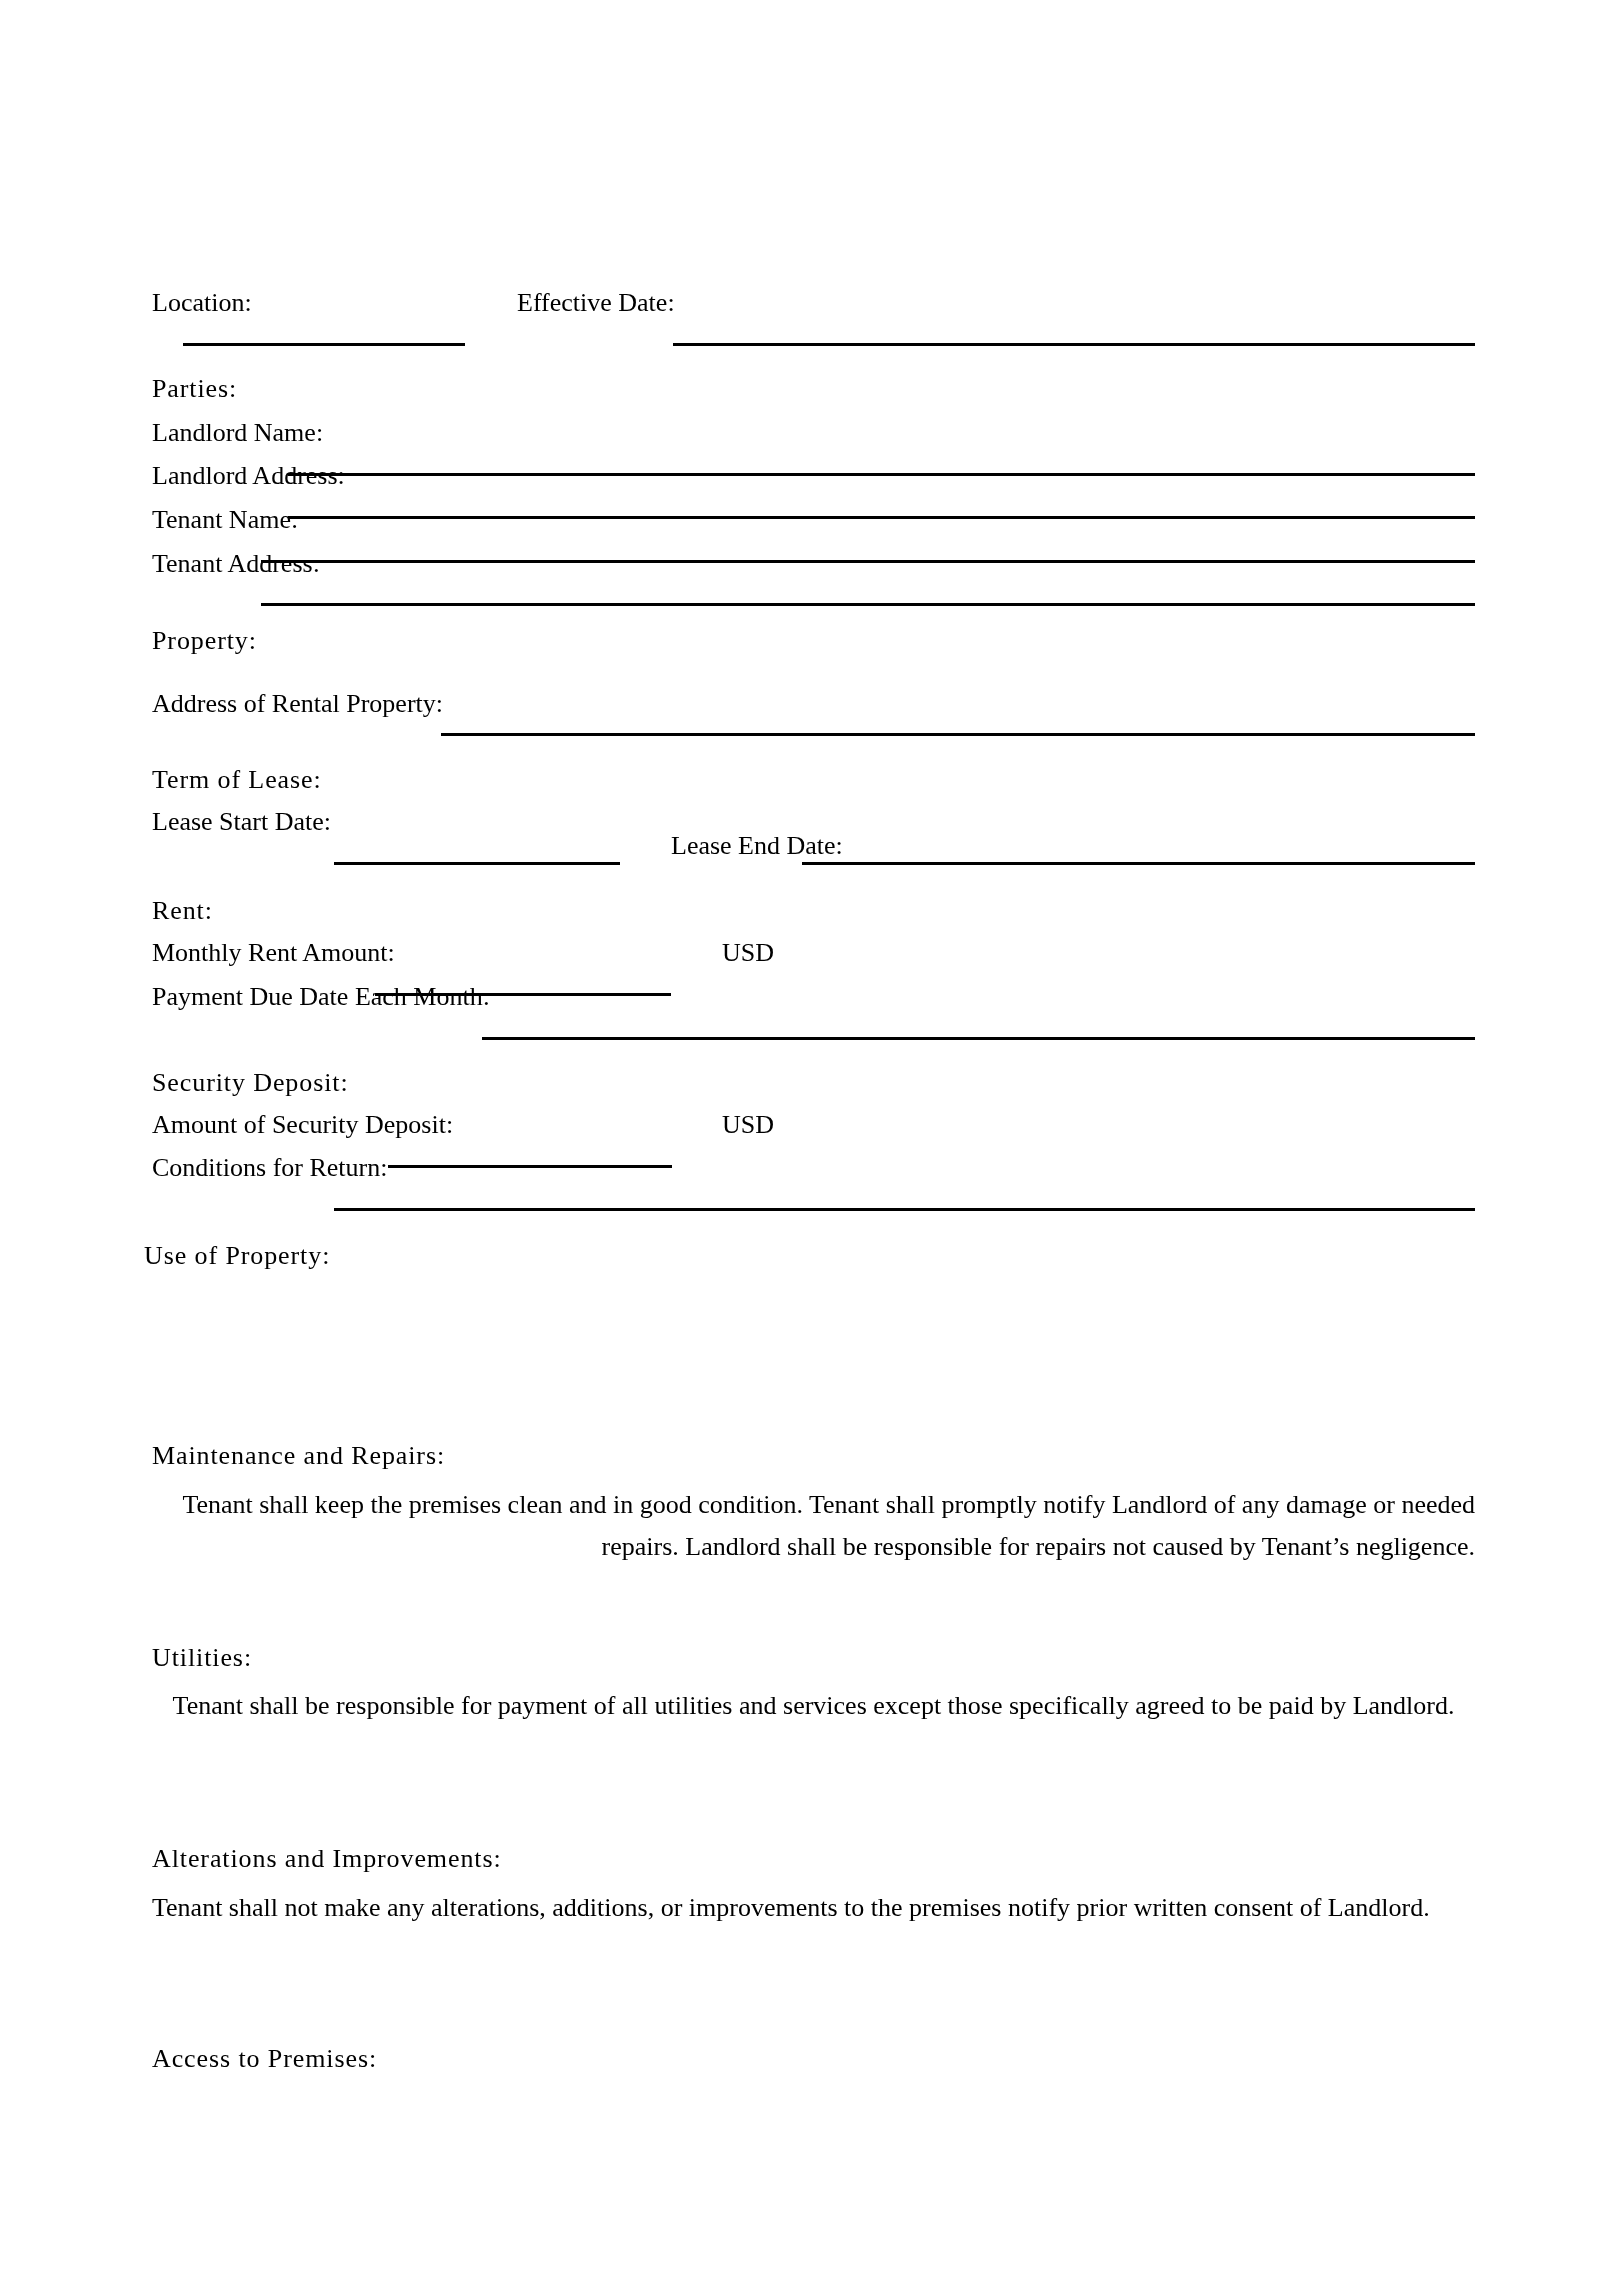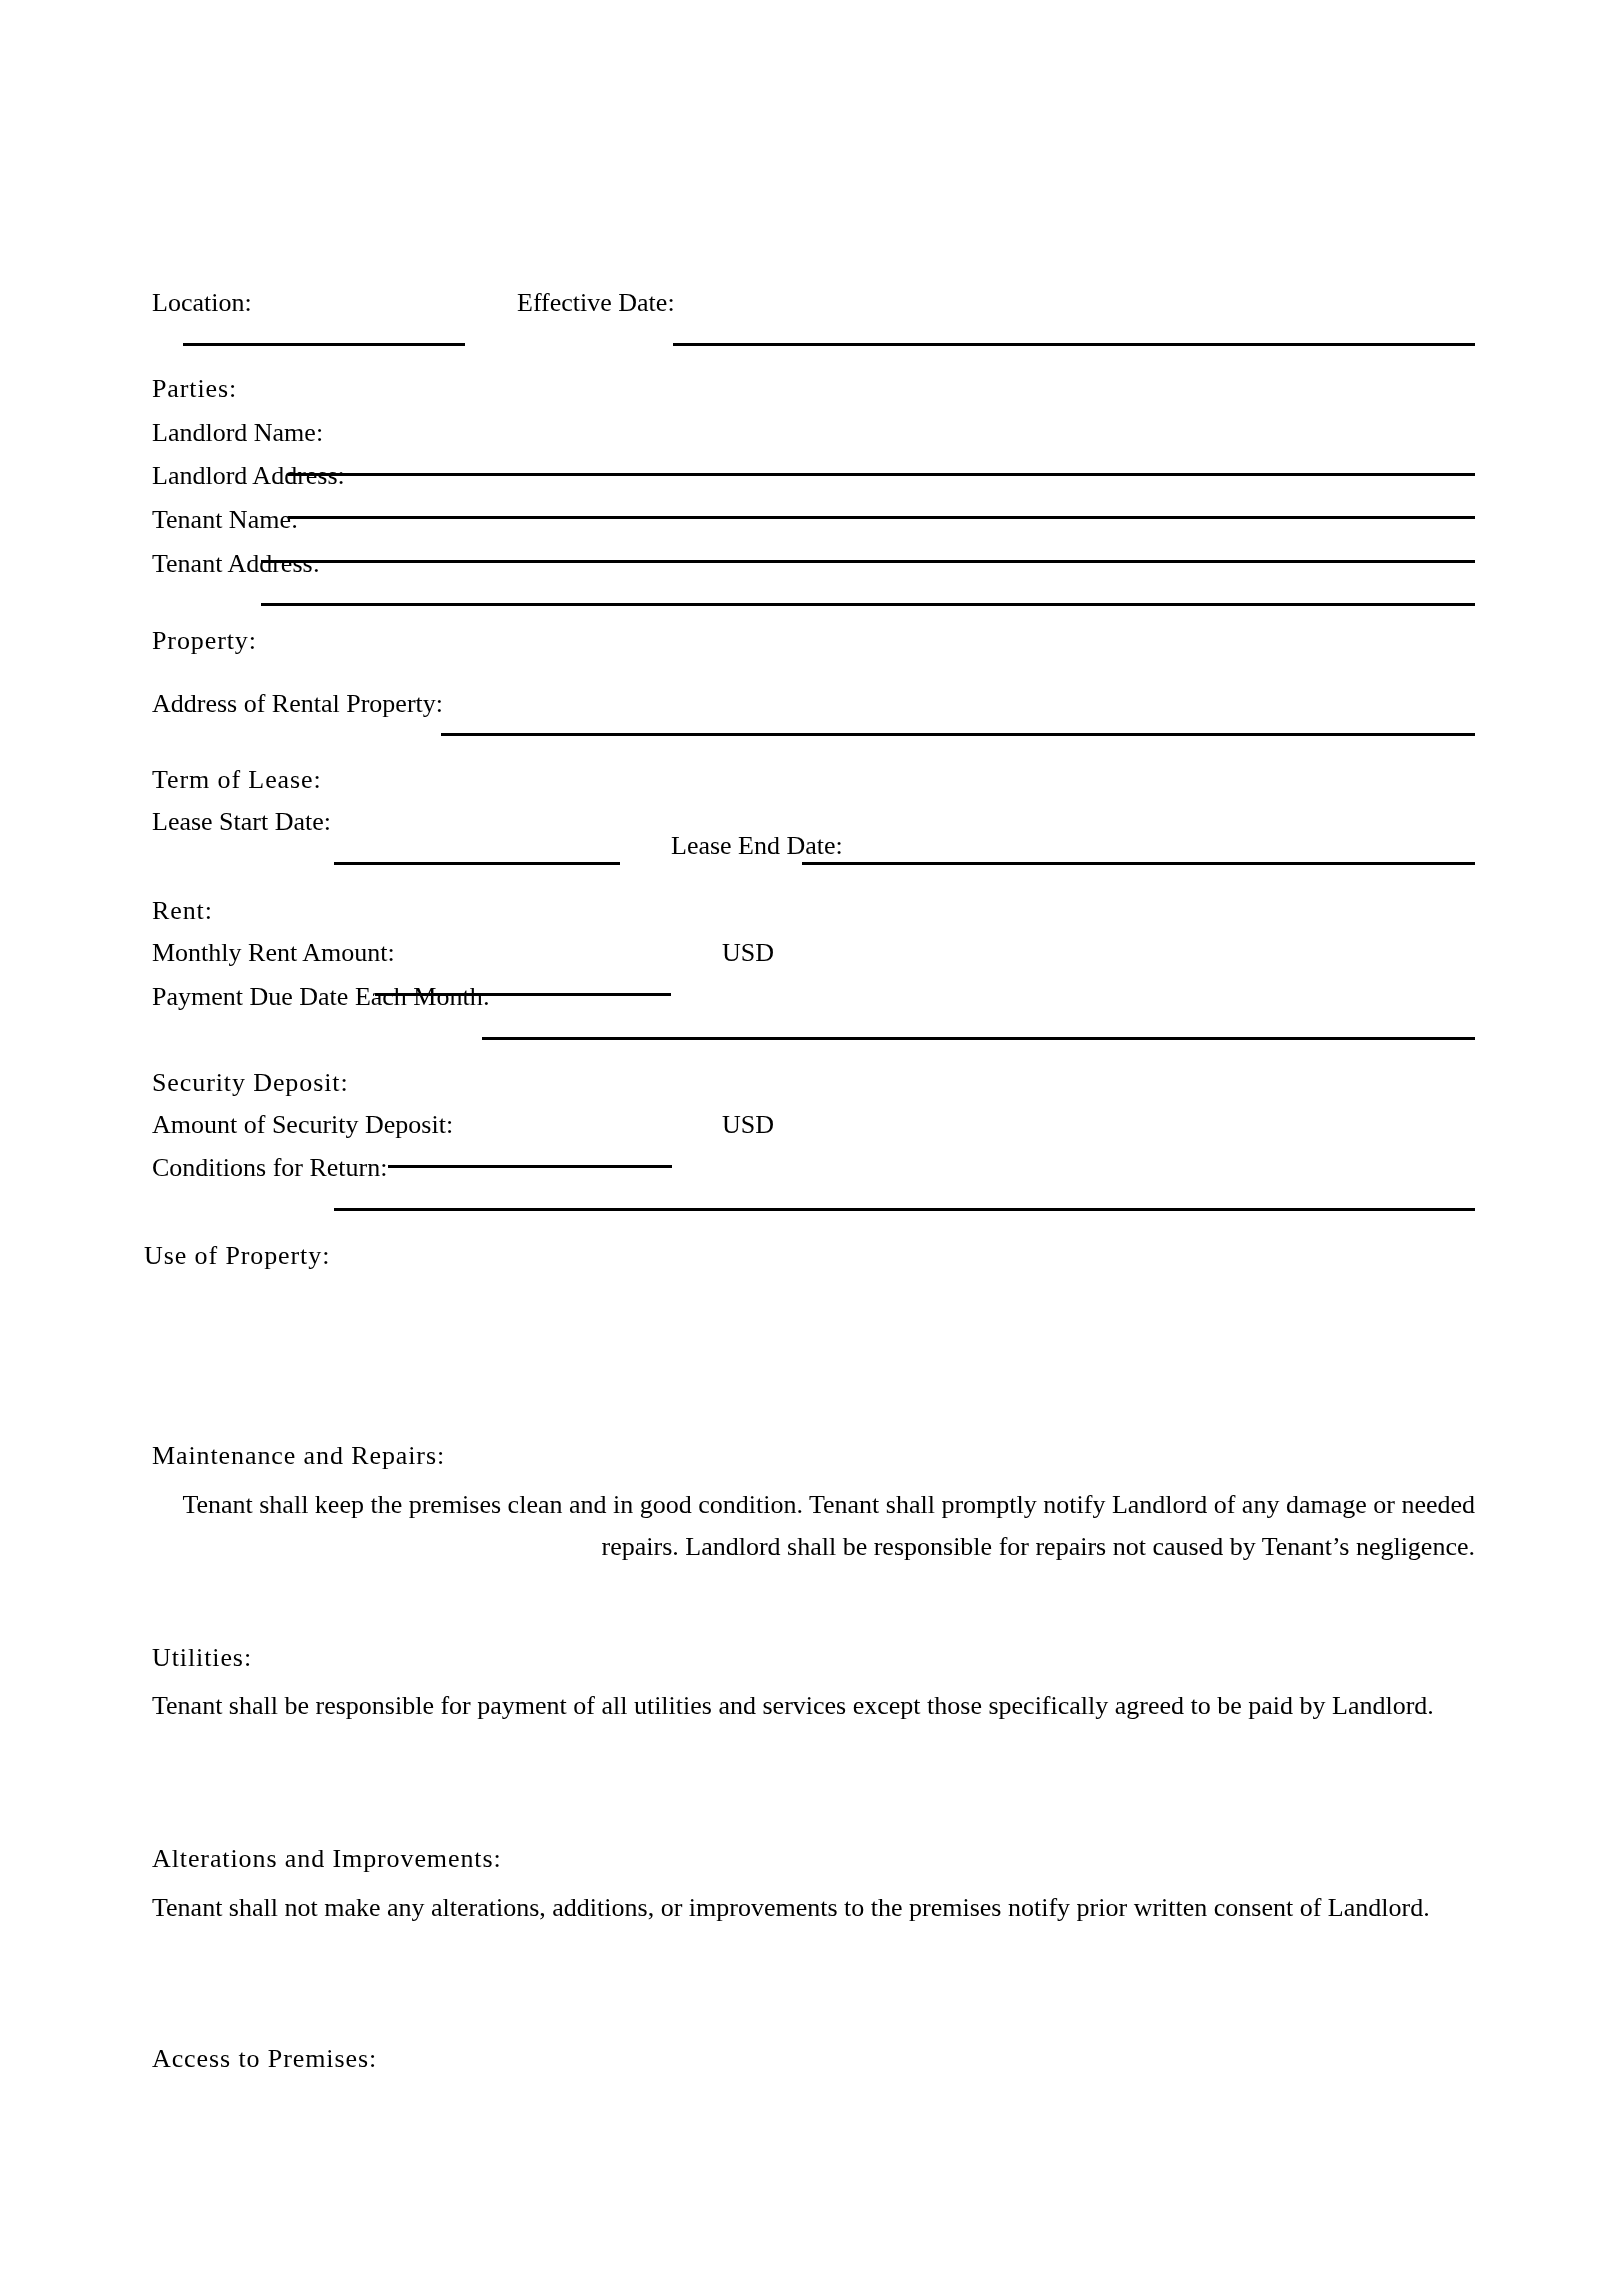--- a/index.html
+++ b/index.html
@@ -119,21 +119,21 @@
 
   <div class="txt" style="left: 152px; top: 1152px;">Conditions for Return:</div>
   <div class="rule" style="left: 334px; top: 1208px; width: 1141px;"></div>
 
   <div class="heading" style="left: 144px; top: 1240px;">Use of Property:</div>
 
   <div class="heading" style="left: 152px; top: 1440px;">Maintenance and Repairs:</div>
   <div class="para" style="left: 152px; top: 1484px; width: 1323px; text-align: right;">Tenant shall keep the premises clean and in good condition. Tenant shall promptly notify Landlord of any damage or needed repairs. Landlord shall be responsible for repairs not caused by Tenant’s negligence.</div>
 
   <div class="heading" style="left: 152px; top: 1642px;">Utilities:</div>
-  <div class="para" style="left: 152px; top: 1685px; width: 1323px;">Tenant shall be responsible for payment of all utilities and services except those specifically agreed to be paid by Landlord.</div>
+  <div class="para" style="left: 152px; top: 1685px; width: 1323px; text-align: center;">Tenant shall be responsible for payment of all utilities and services except those specifically agreed to be paid by Landlord.</div>
 
   <div class="heading" style="left: 152px; top: 1843px;">Alterations and Improvements:</div>
   <div class="para" style="left: 152px; top: 1887px; width: 1323px;">Tenant shall not make any alterations, additions, or improvements to the premises notify prior written consent of Landlord.</div>
 
   <div class="heading" style="left: 152px; top: 2043px;">Access to Premises:</div>
 
 </div>
 
 
 </body></html>

